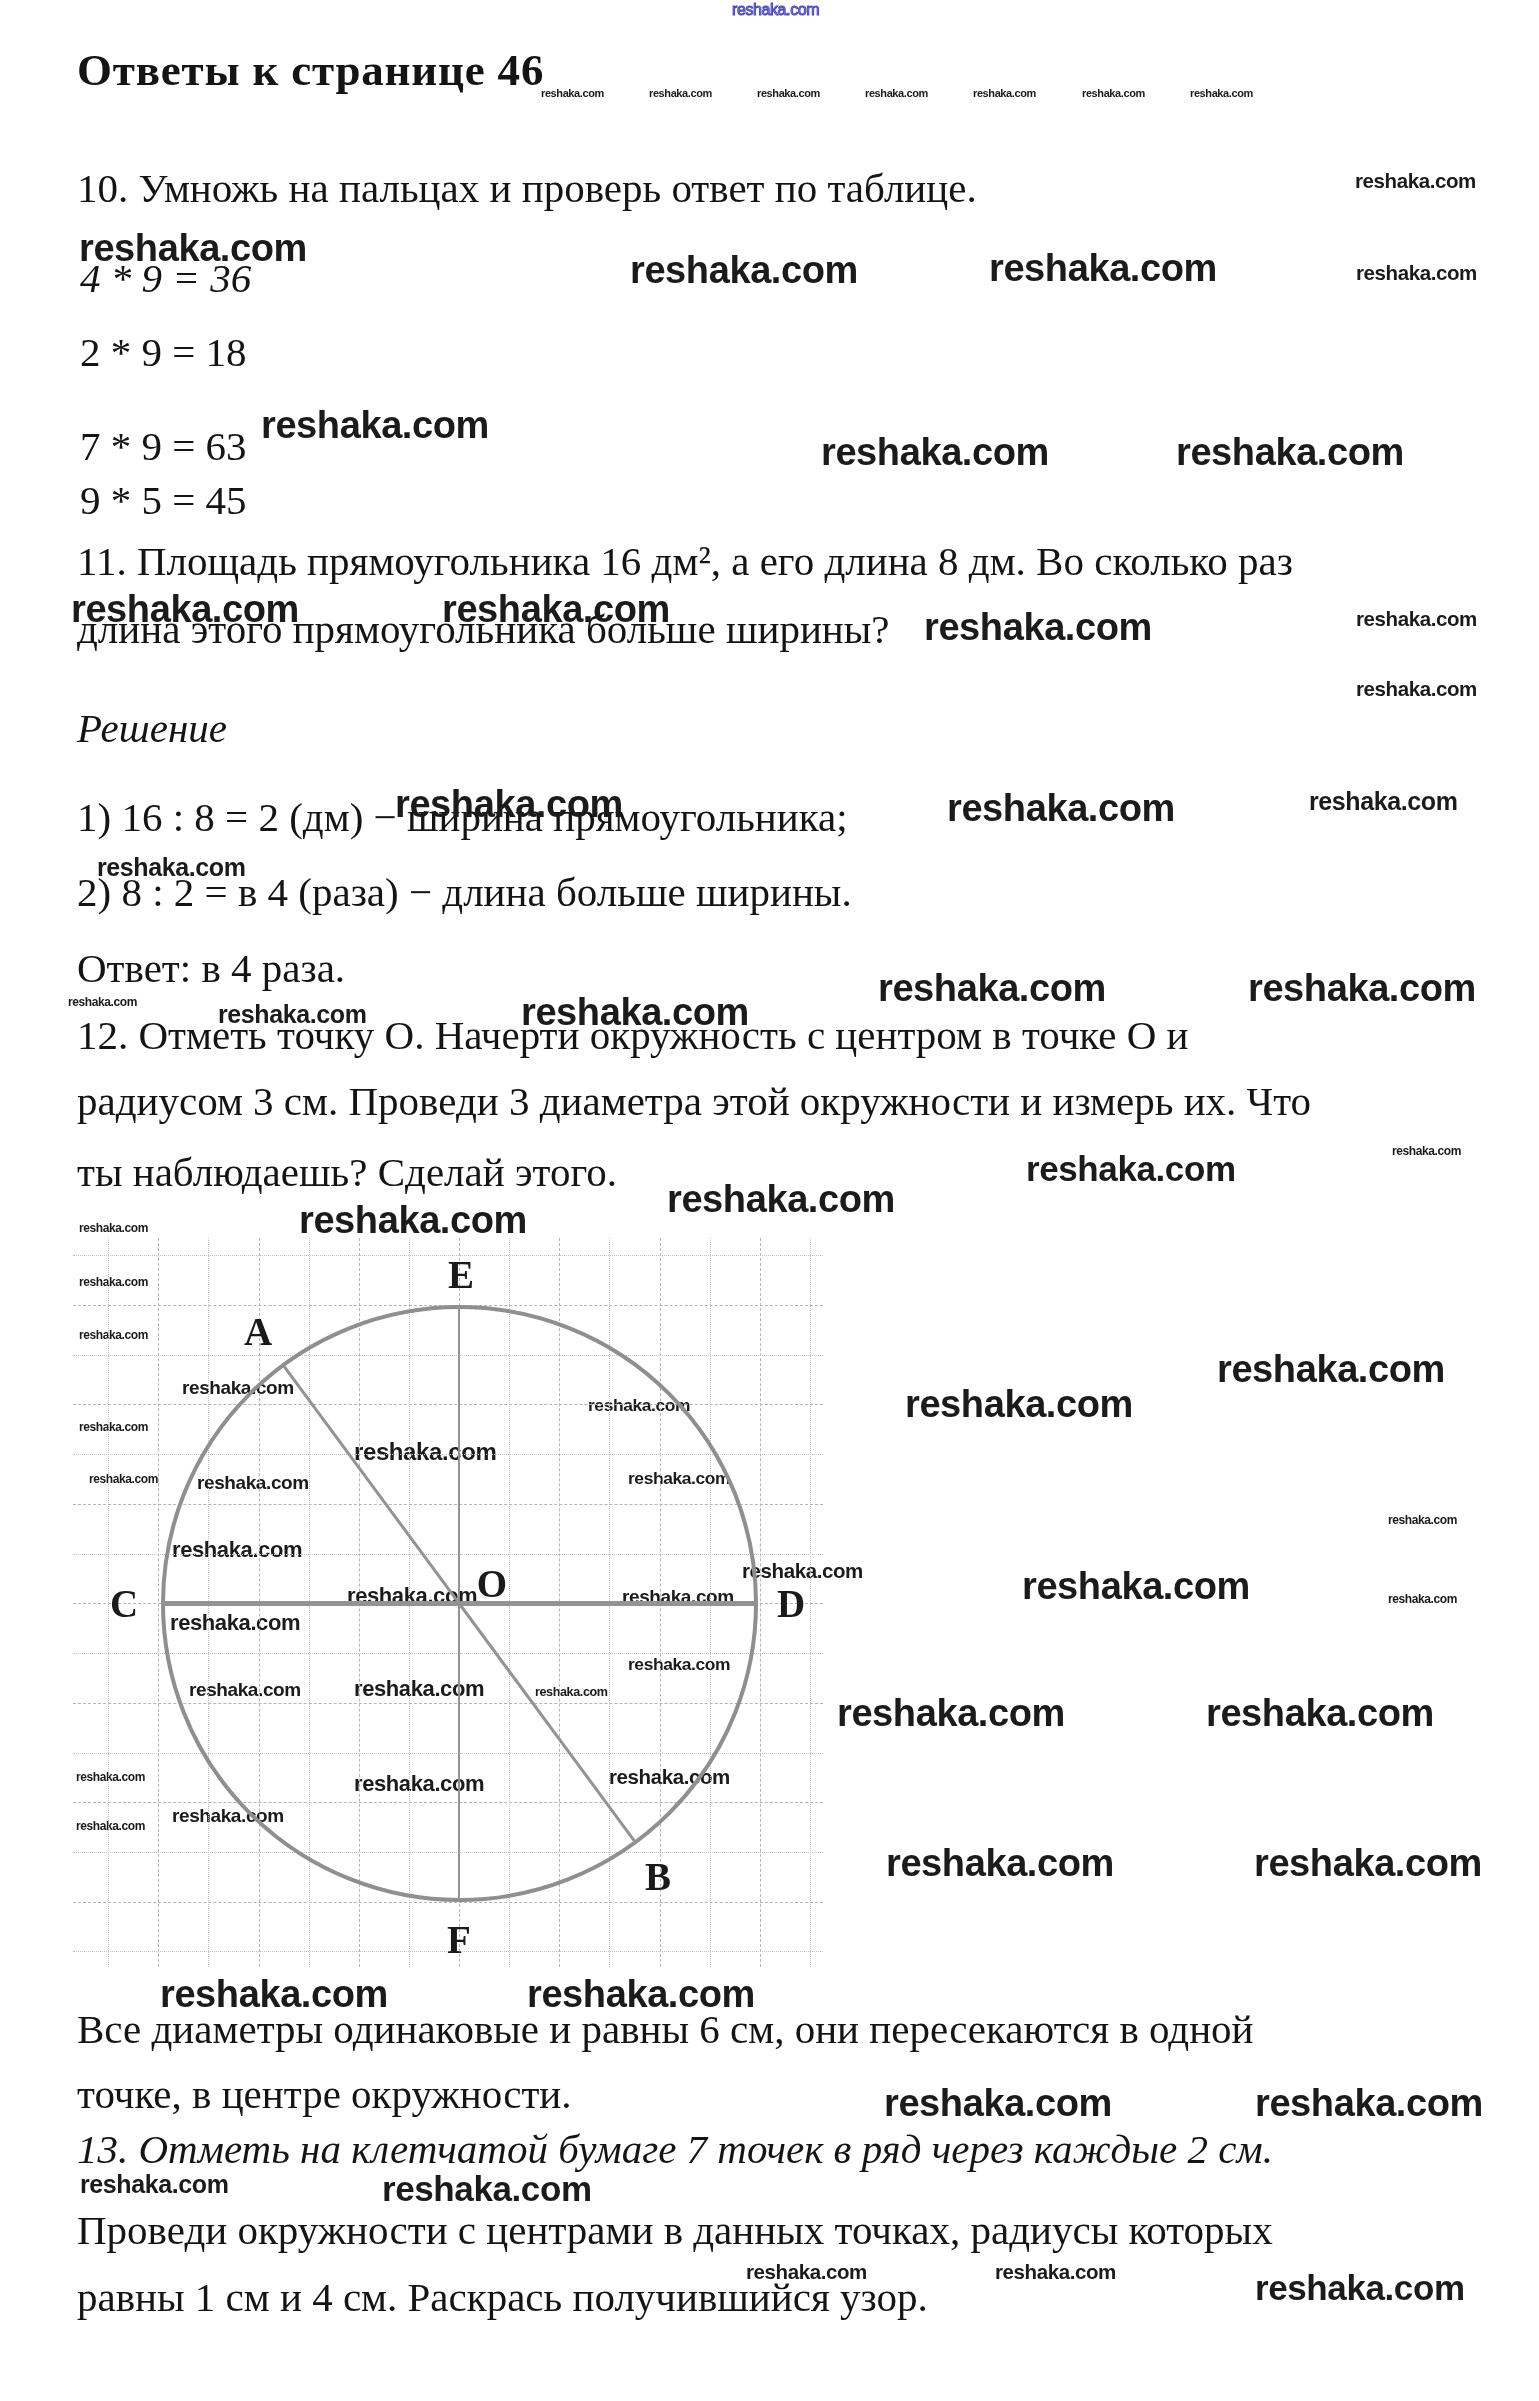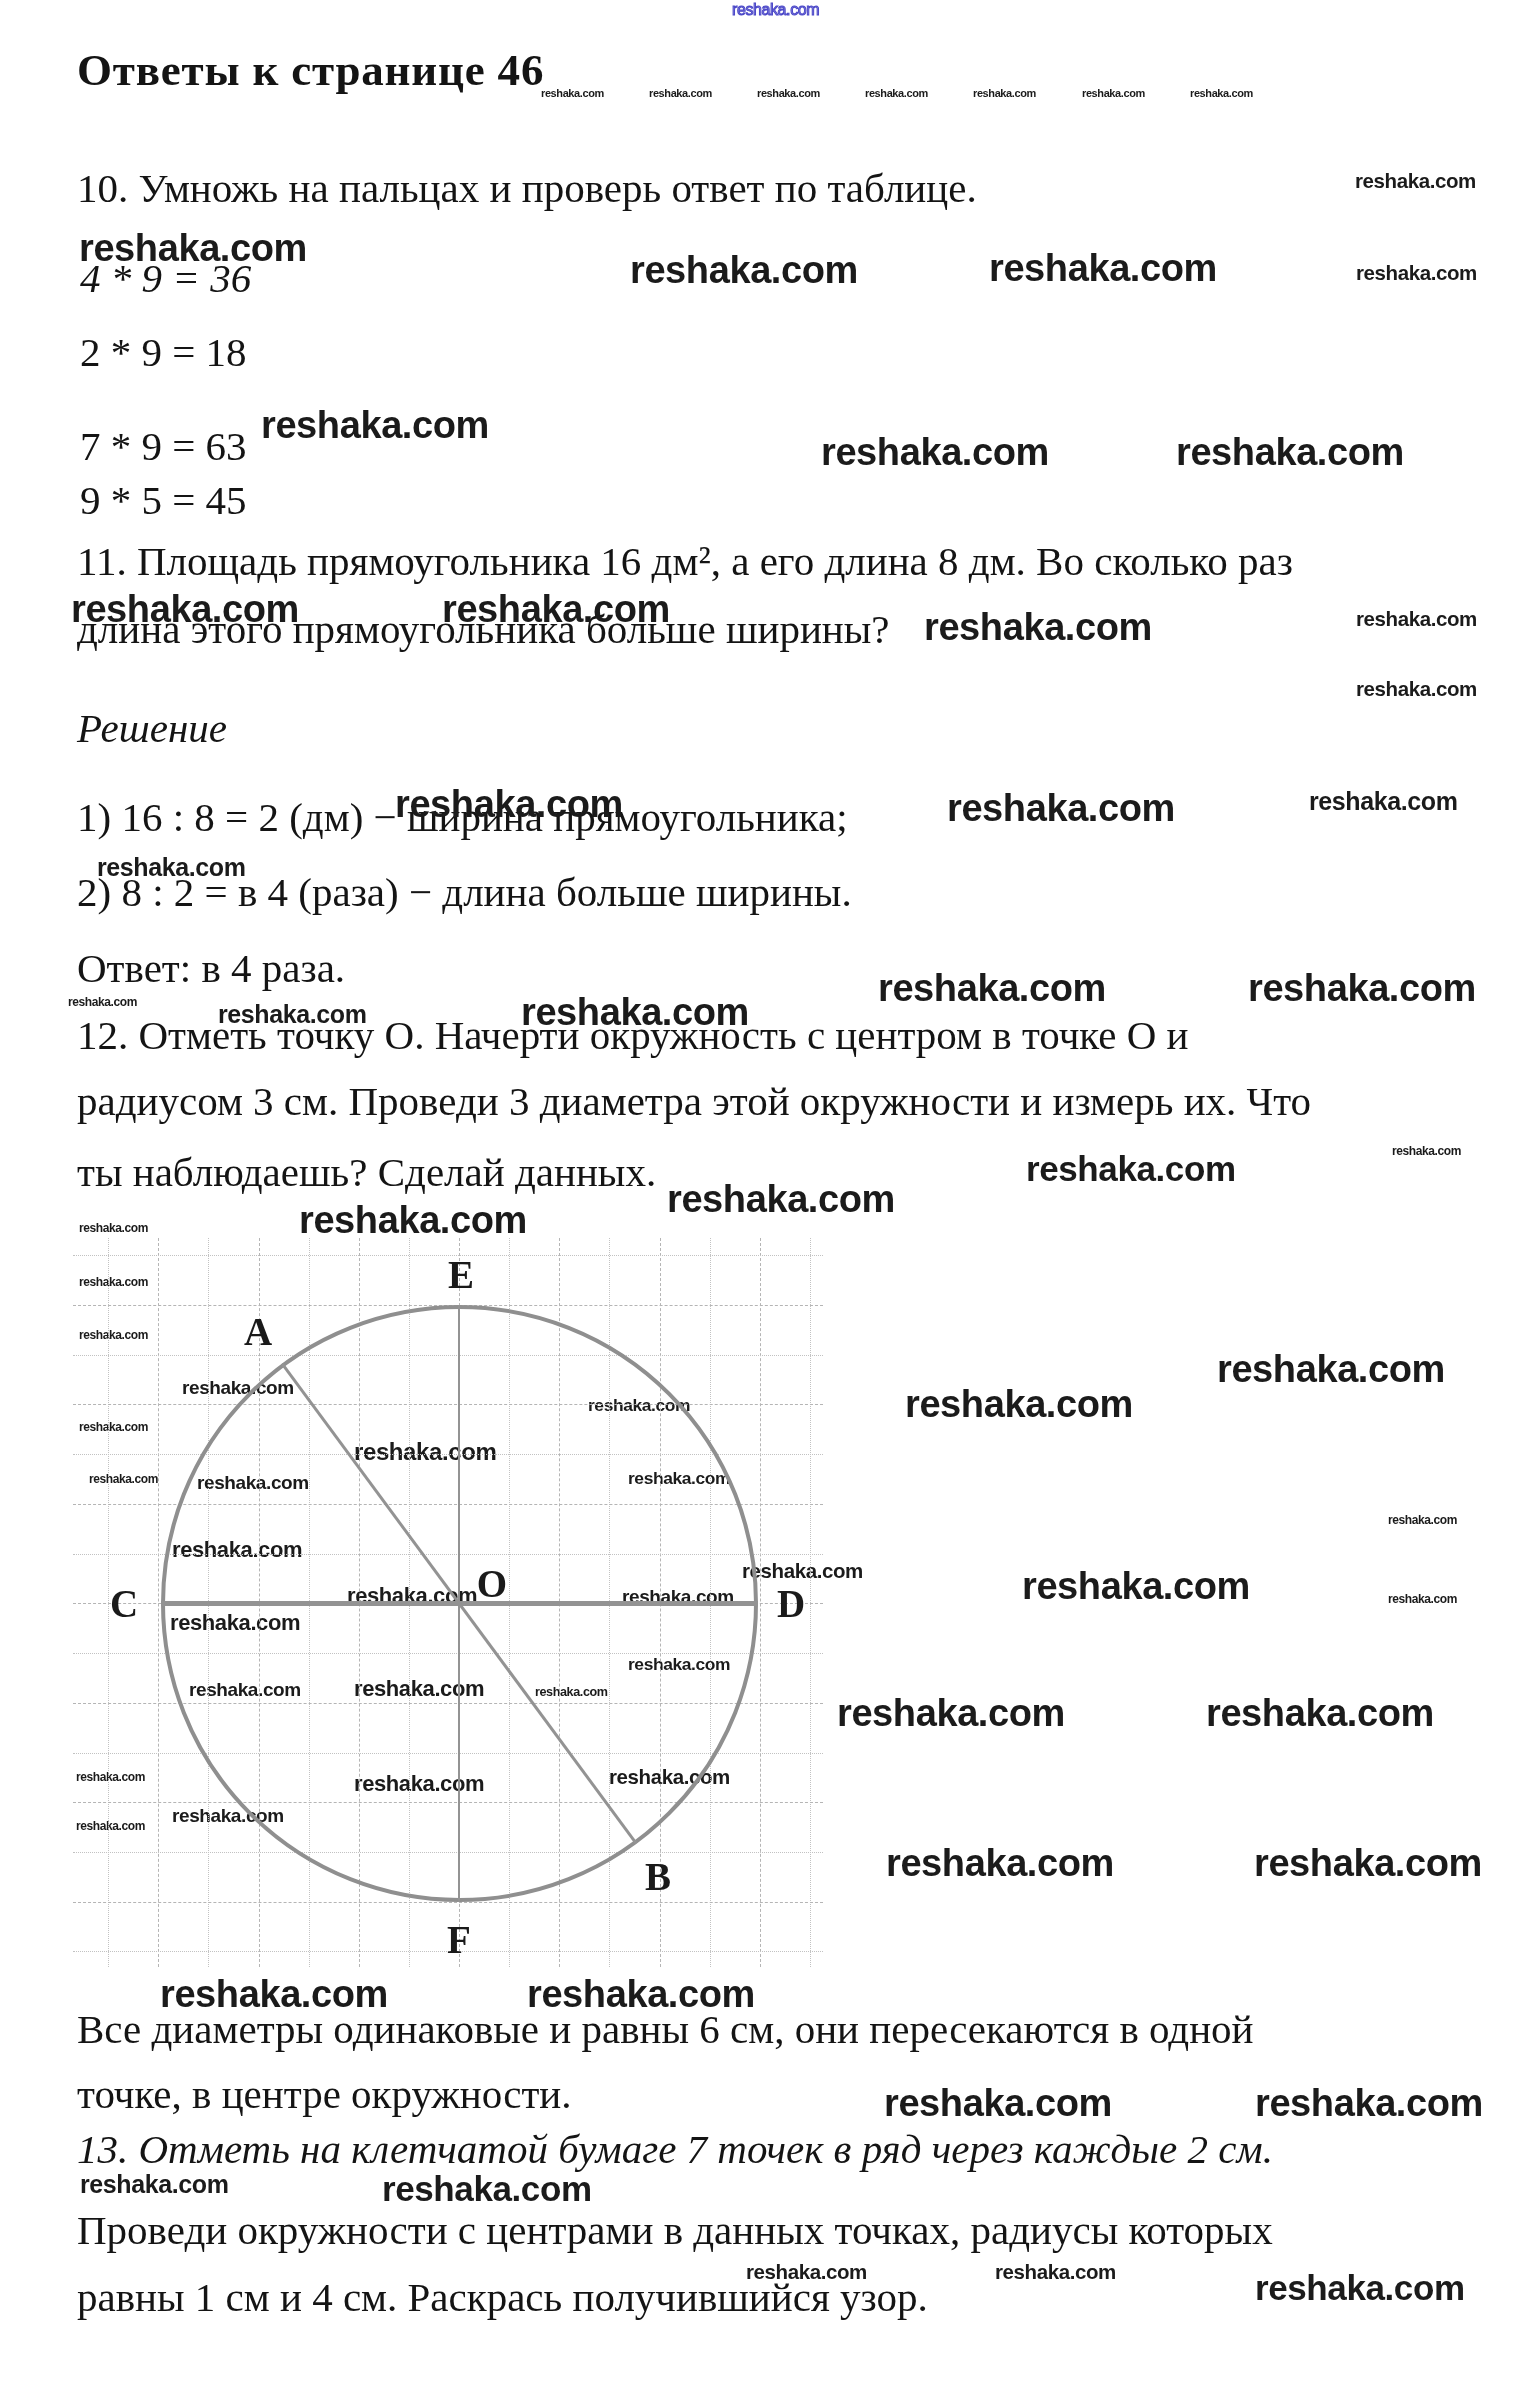--- a/index.html
+++ b/index.html
@@ -34,21 +34,21 @@
       <div class="tline" style="left: 80px; top: 405px; margin-top: 20px;">7 * 9 = 63</div>
       <div class="tline" style="left: 80px; top: 479px;">9 * 5 = 45</div>
       <div class="tline" style="left: 77px; top: 540px;">11. Площадь прямоугольника 16 дм², а его длина 8 дм. Во сколько раз</div>
       <div class="tline" style="left: 77px; top: 608px;">длина этого прямоугольника больше ширины?</div>
       <div class="tline italic" style="left: 77px; top: 707px;">Решение</div>
       <div class="tline" style="left: 77px; top: 796px;">1) 16 : 8 = 2 (дм) − ширина прямоугольника;</div>
       <div class="tline" style="left: 77px; top: 871px;">2) 8 : 2 = в 4 (раза) − длина больше ширины.</div>
       <div class="tline" style="left: 77px; top: 947px;">Ответ: в 4 раза.</div>
       <div class="tline" style="left: 77px; top: 1014px;">12. Отметь точку О. Начерти окружность с центром в точке О и</div>
       <div class="tline" style="left: 77px; top: 1080px;">радиусом 3 см. Проведи 3 диаметра этой окружности и измерь их. Что</div>
-      <div class="tline" style="left: 77px; top: 1151px;">ты наблюдаешь? Сделай данных.</div>
+      <div class="tline" style="left: 77px; top: 1151px;">ты наблюдаешь? Сделай этого.</div>
       <div class="tline" style="left: 77px; top: 2008px;">Все диаметры одинаковые и равны 6 см, они пересекаются в одной</div>
       <div class="tline" style="left: 77px; top: 2073px;">точке, в центре окружности.</div>
       <div class="tline" style="left: 77px; top: 2128px; font-style: italic;">13. Отметь на клетчатой бумаге 7 точек в ряд через каждые 2 см.</div>
       <div class="tline" style="left: 77px; top: 2209px;">Проведи окружности с центрами в данных точках, радиусы которых</div>
       <div class="tline" style="left: 77px; top: 2276px;">равны 1 см и 4 см. Раскрась получившийся узор.</div>
     </div>
   <div id="wm-layer">
       <div class="wm outline" style="left: 732px; top: 1.6px; font-size: 16px;">reshaka.com</div>
       <div class="wm" style="left: 541px; top: 88px; font-size: 11px;">reshaka.com</div>
       <div class="wm" style="left: 649px; top: 88px; font-size: 11px;">reshaka.com</div>

